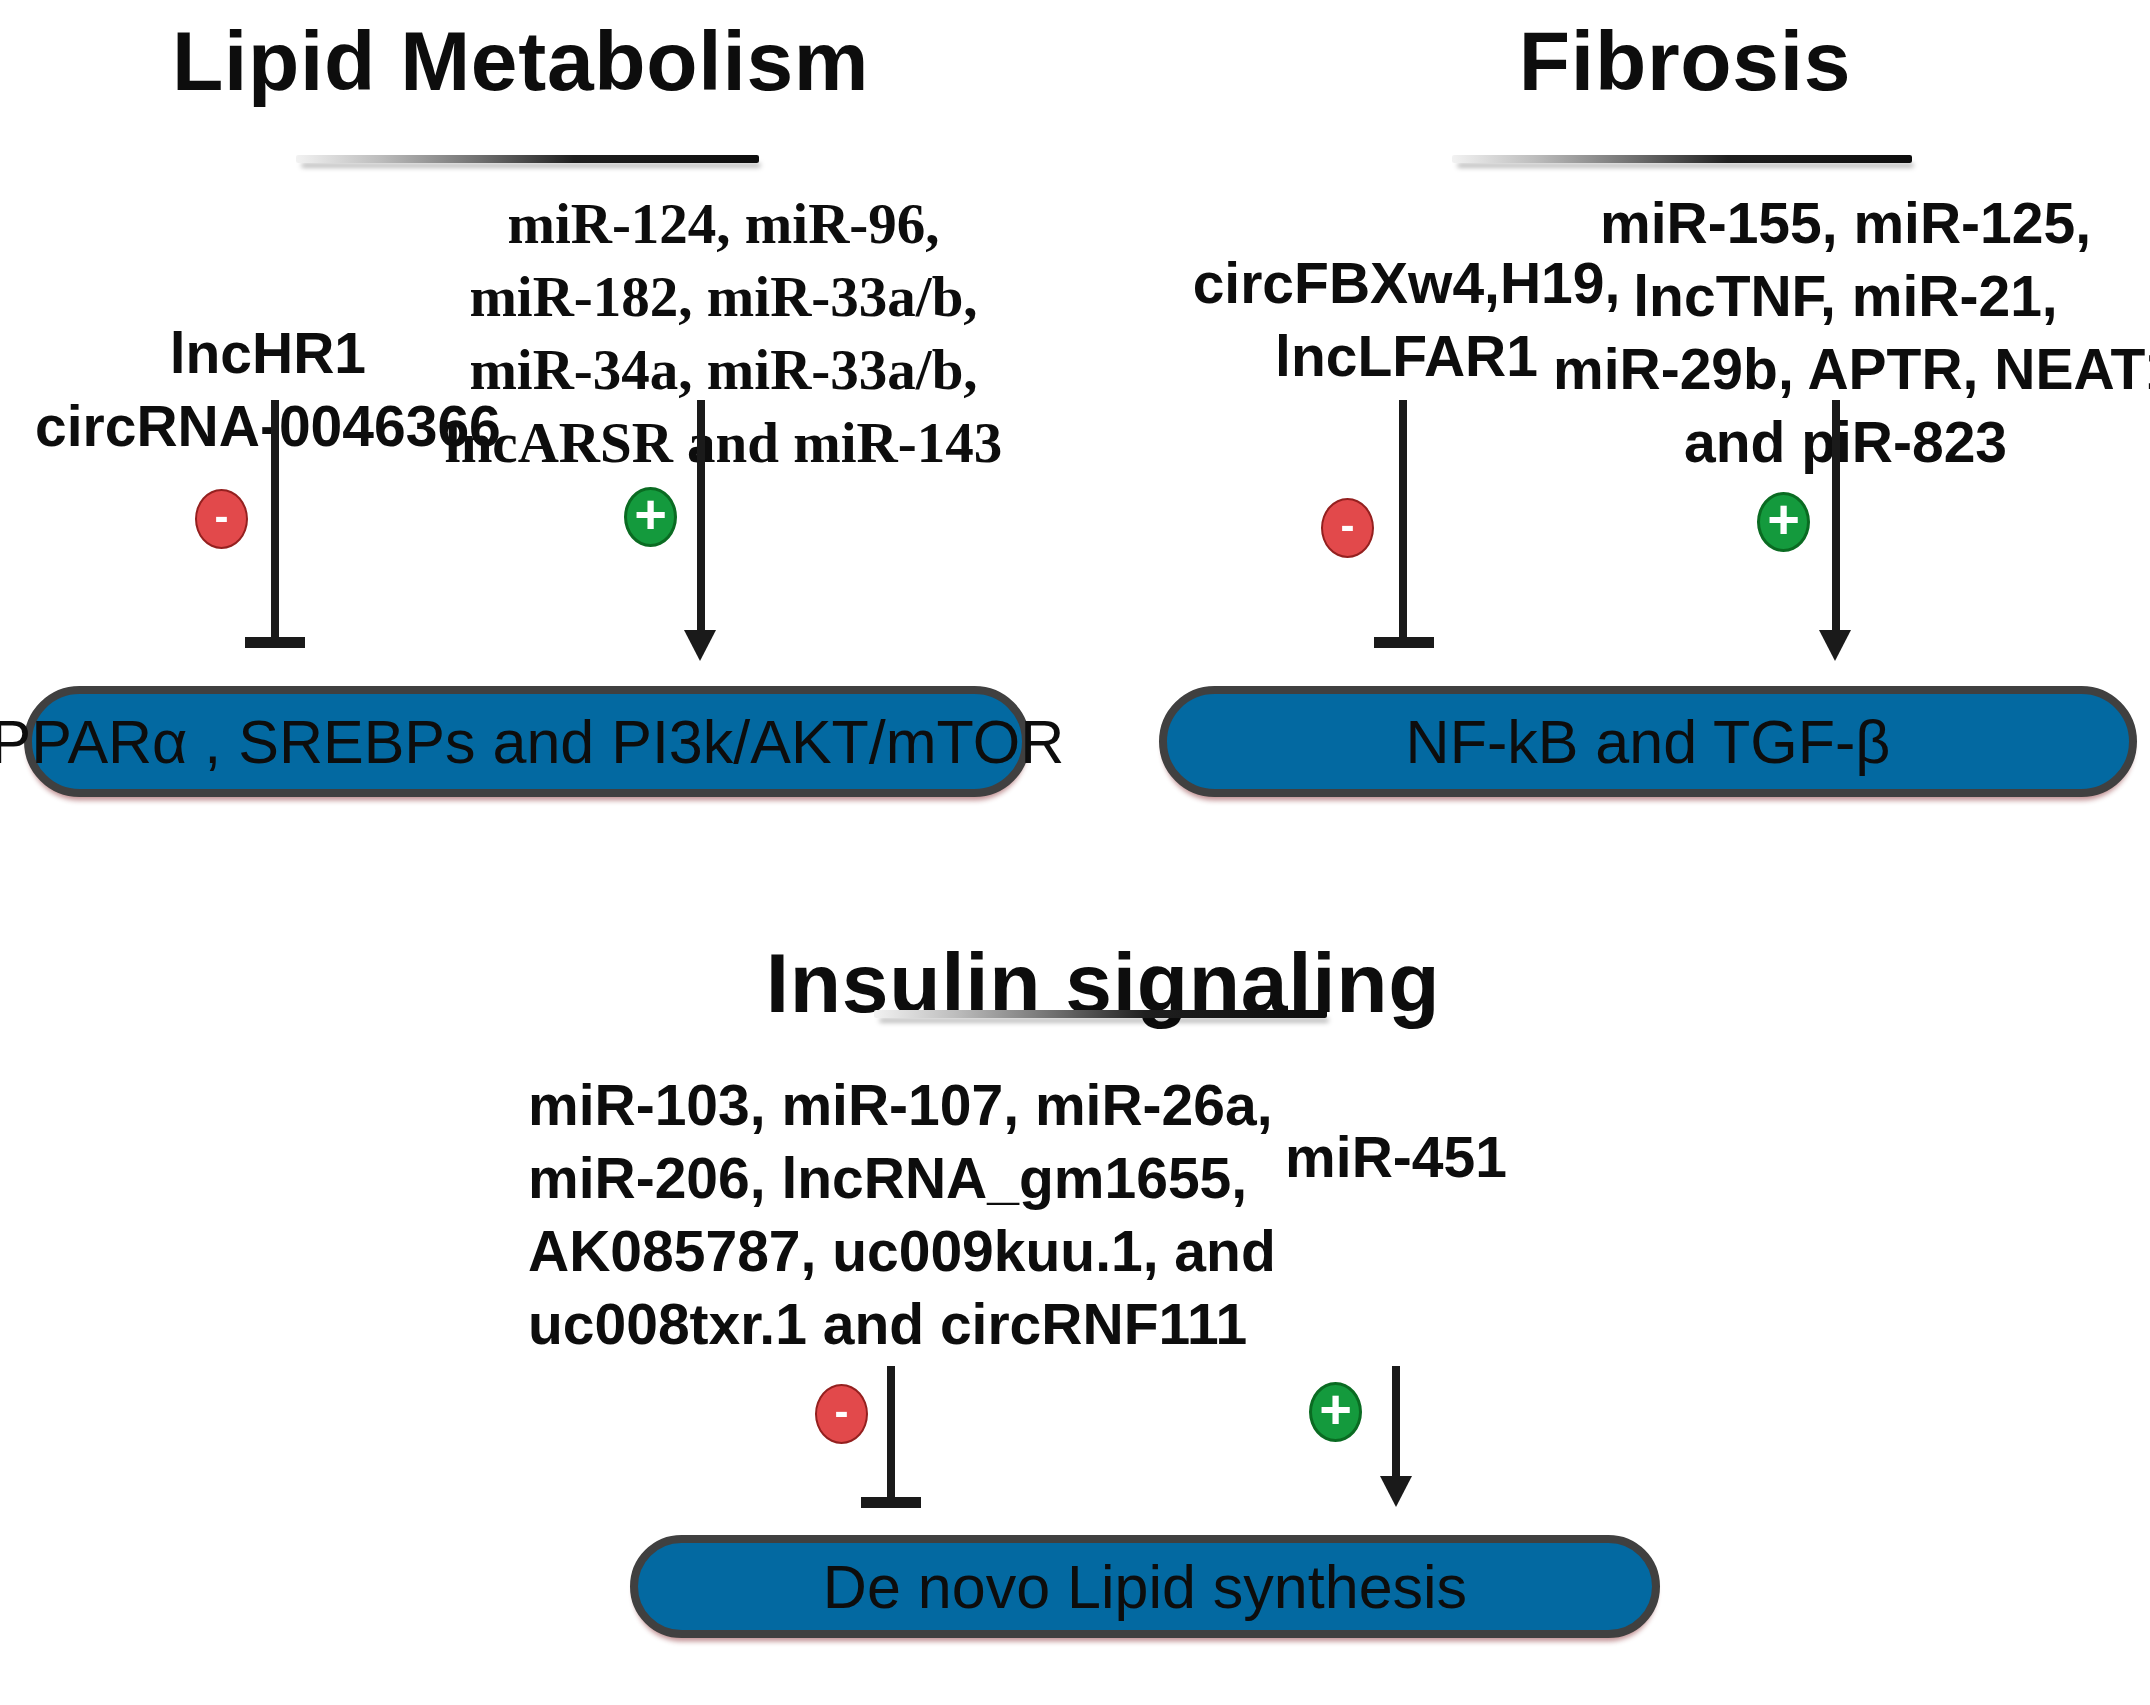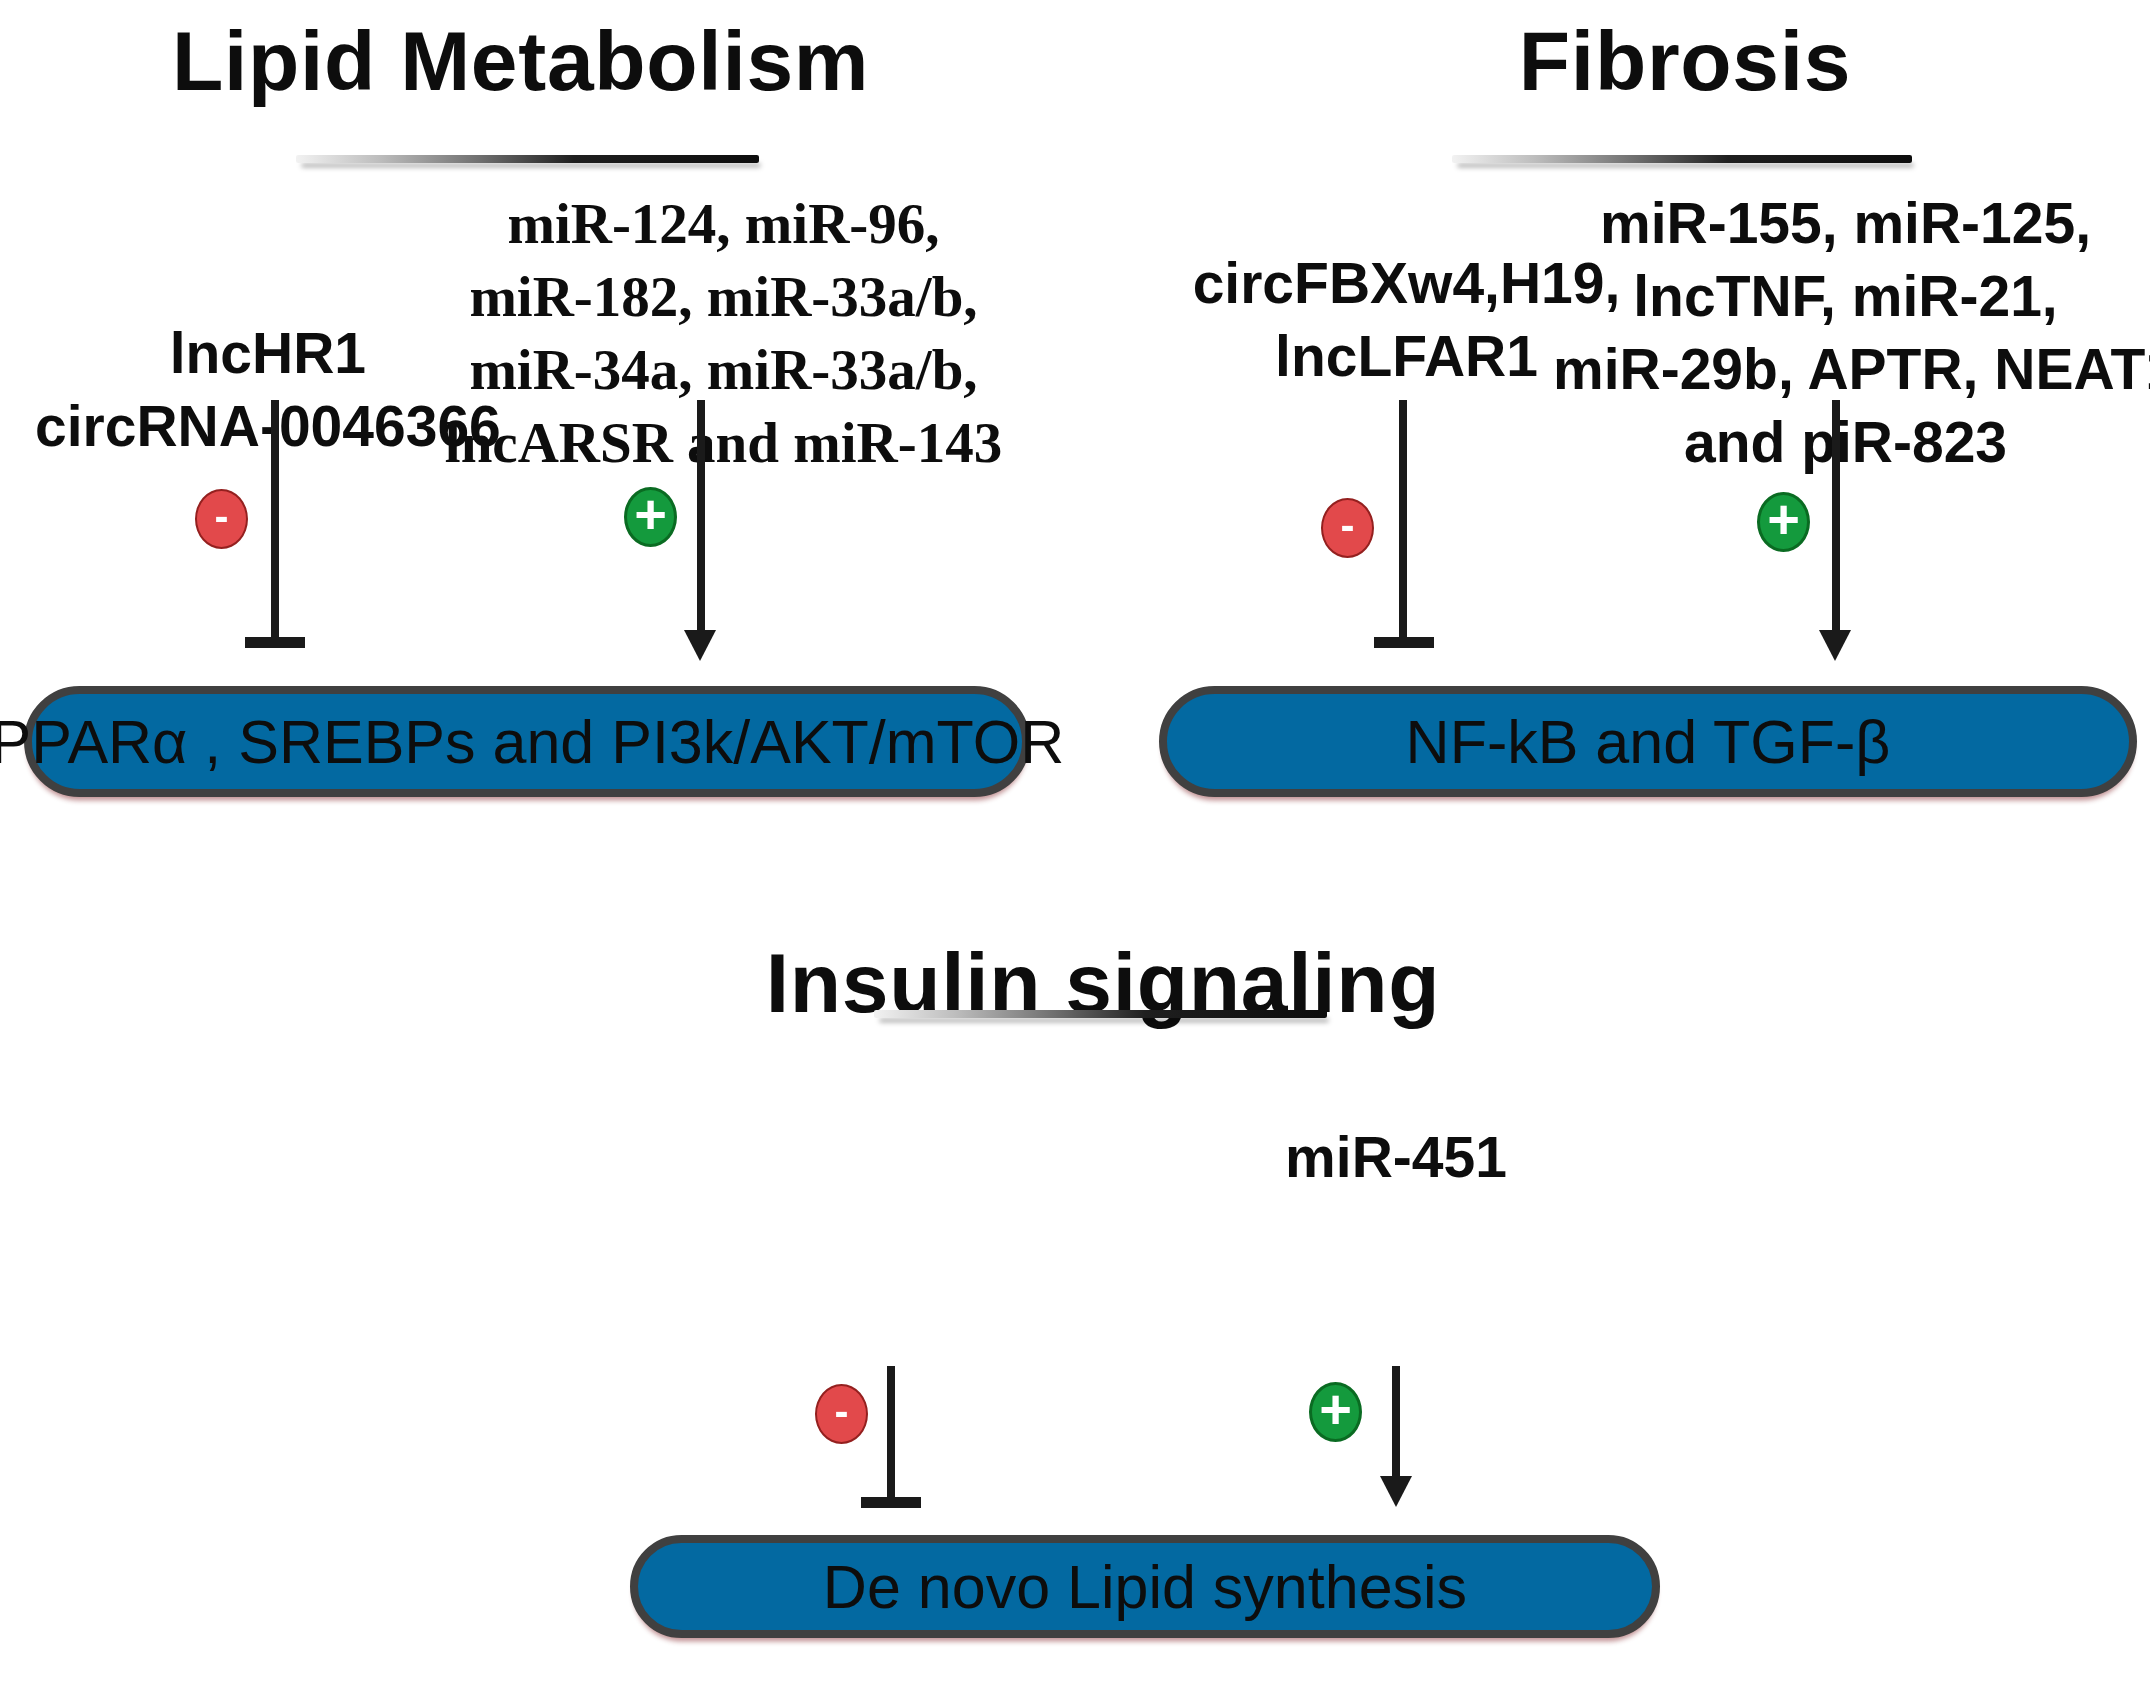--- a/index.html
+++ b/index.html
@@ -134,20 +134,26 @@
     <span class="sign">+</span>
   </div>
 
   <div class="abs target-box" style="left:1159px; top:686px; width:978px; height:111px;">
     <span>NF-kB and TGF-β</span>
   </div>
 
   <div class="abs section-title" style="left:755px; top:905px; width:696px;margin-top:32px;">Insulin signaling</div>
   <div class="abs title-underline" style="left:874px; top:1010px; width:453px;"></div>
 
+  <div class="abs node-text" style="left:528px; top:1069px; width:641px;">
+    <div>miR-103, miR-107, miR-26a,</div>
+    <div>miR-206, lncRNA_gm1655,</div>
+    <div>AK085787, uc009kuu.1, and</div>
+    <div>uc008txr.1 and circRNF111</div>
+  </div>
 
   <div class="abs node-text" style="left:1257px; top:1121px; width:278px;">
     <div>miR-451</div>
   </div>
 
   <div class="abs vline" style="left:887px; top:1366px; height:132px;"></div>
   <div class="abs tbar" style="left:861px; top:1497px;"></div>
   <div class="abs badge badge-red" style="left:815px; top:1384px;">
     <span class="sign">-</span>
   </div>

